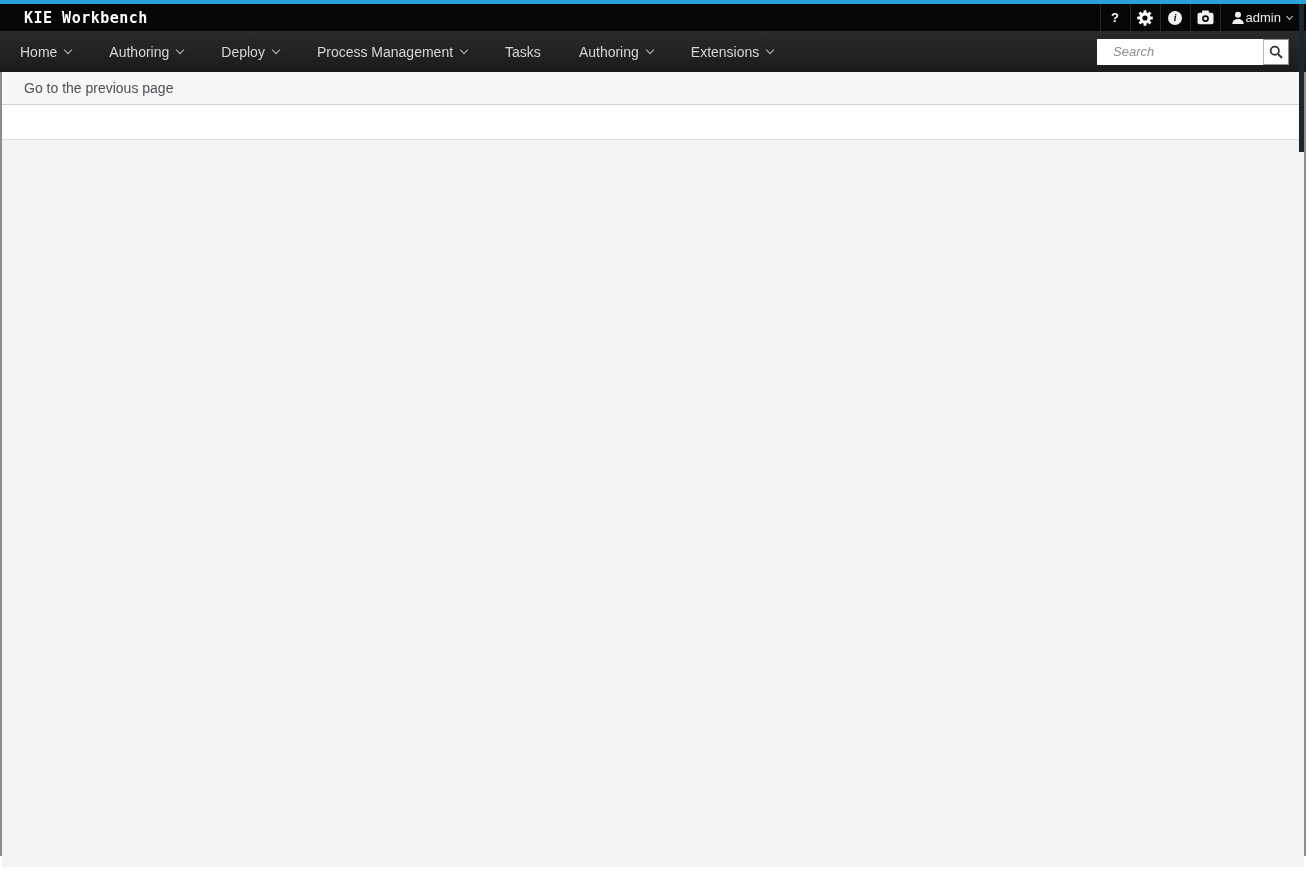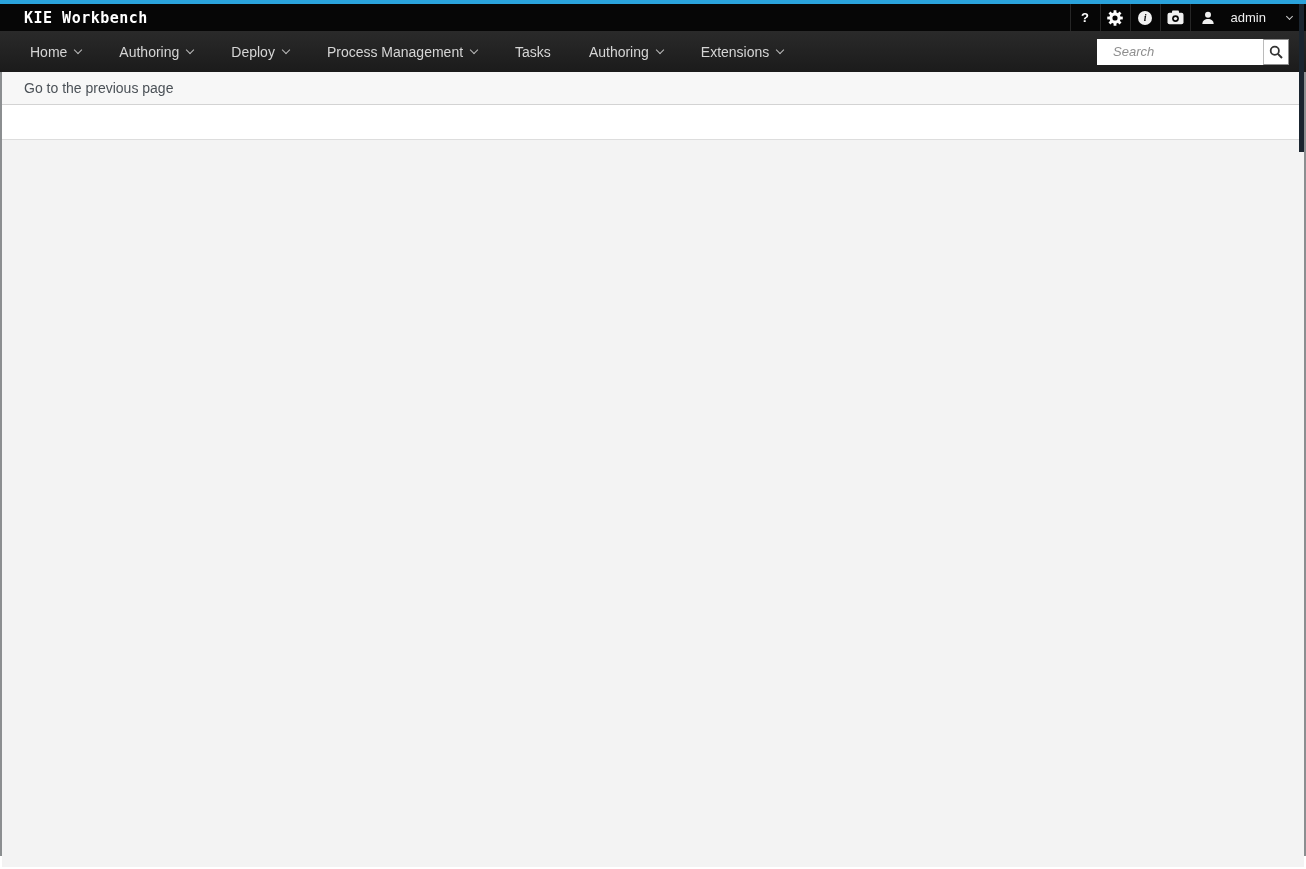--- a/index.html
+++ b/index.html
@@ -17,33 +17,33 @@
               display:flex; align-items:center; justify-content:space-between; z-index:20; }
   .brand { color:#ffffff; font-family:"DejaVu Sans Mono", monospace; font-weight:bold;
            font-size:15px; letter-spacing:0.5px; padding-left:24px; white-space:nowrap; }
   .utility { display:flex; align-items:stretch; height:100%; }
   .util-cell { display:flex; align-items:center; justify-content:center; min-width:30px; height:100%;
                border-left:1px solid #262626; color:#f0f0f0; cursor:pointer; }
   .glyph-q { font-size:13px; font-weight:bold; color:#fff; }
   .info-circle { width:14px; height:14px; border-radius:50%; background:#f2f2f2; color:#0a0a0a;
                  font-size:10px; font-weight:bold; font-family:"Liberation Serif", serif; font-style:italic;
                  display:flex; align-items:center; justify-content:center; }
-  .user-cell { padding:0 14px 0 10px; gap:16px; }
+  .user-cell { padding:0 14px 0 10px; gap:1px; }
   .user-name { color:#eeeeee; font-size:13px; }
 
   
   .chev { width:6px; height:6px; border-right:1.6px solid currentColor; border-bottom:1.6px solid currentColor;
           transform:rotate(45deg); display:inline-block; margin-left:8px; margin-bottom:3px; opacity:.85; }
   .chev-sm { width:5px; height:5px; margin-left:5px; }
 
   
   .navbar { position:absolute; top:31px; left:-2px; width:1306px; height:41px;
             background:linear-gradient(#2a2a2a, #1b1b1b); display:flex; align-items:center;
             justify-content:space-between; z-index:19; }
-  .nav-list { display:flex; list-style:none; align-items:center; padding-left:30px; }
+  .nav-list { display:flex; list-style:none; align-items:center; padding-left:20px; }
   .nav-item { margin-right:38px; }
   .nav-item a { color:#d5d5d5; font-size:14px; text-decoration:none; white-space:nowrap; display:inline-flex; align-items:center; }
 
   .search-box { display:flex; align-items:stretch; height:26px; margin-right:17px; }
   .search-input { width:166px; height:26px; border:none; padding:0 16px; font-size:13px;
                   font-family:"Liberation Sans", sans-serif; background:#fff; color:#333; outline:none; }
   .search-input::placeholder { color:#8e8e8e; font-style:italic; }
   .search-btn { width:26px; height:26px; background:#fff; border:1px solid #8f8f8f; border-left:1px solid #bbb;
                 display:flex; align-items:center; justify-content:center; cursor:pointer; }
 

